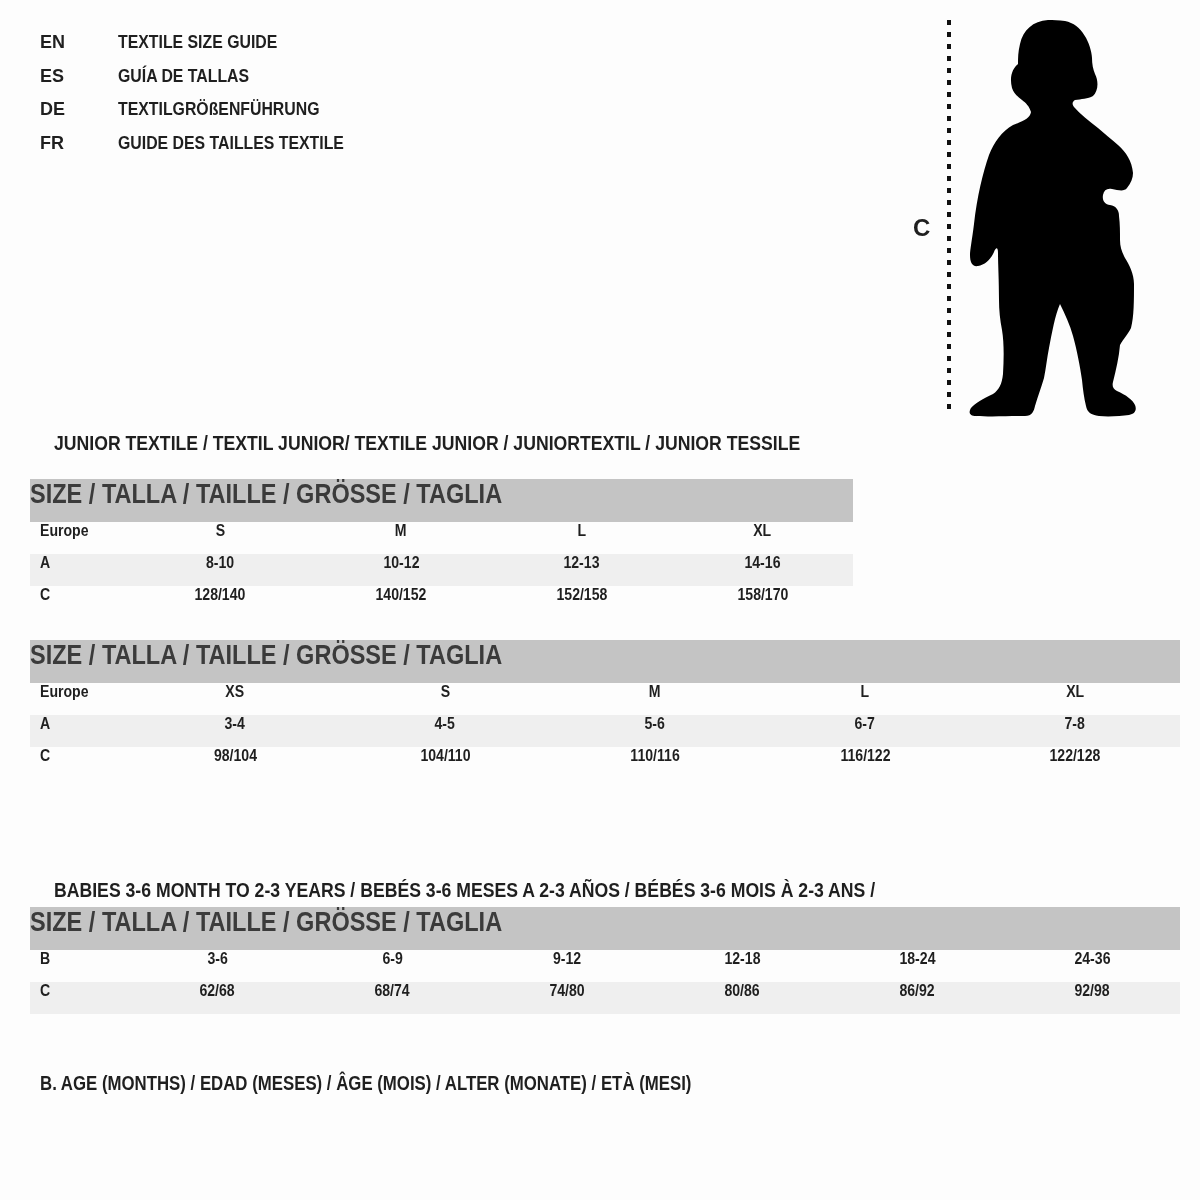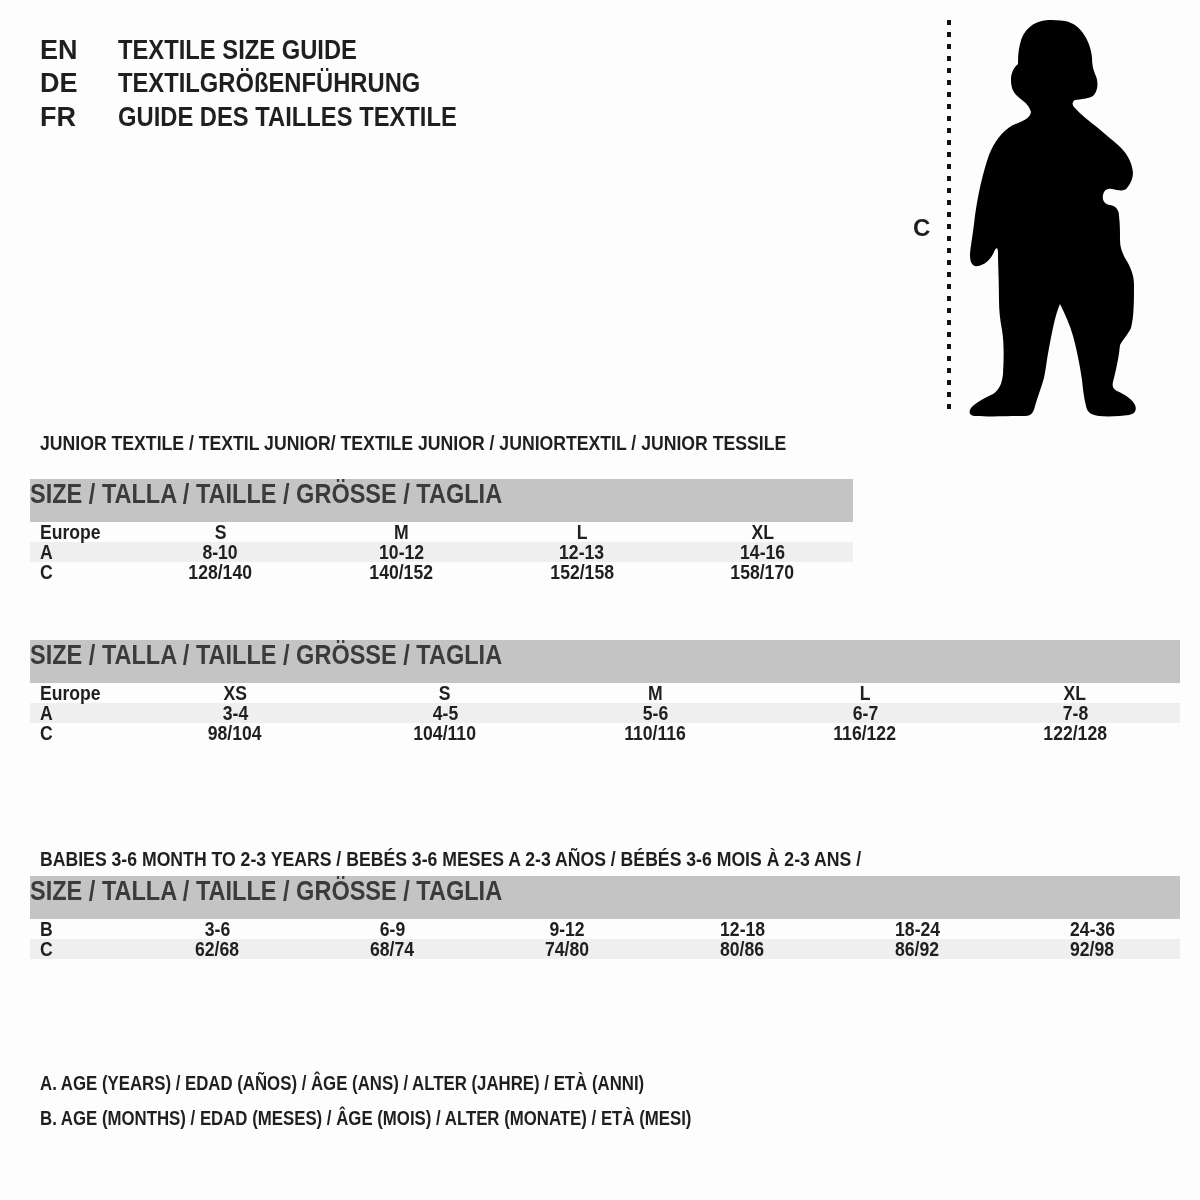--- a/index.html
+++ b/index.html
@@ -11,49 +11,53 @@
     font-weight:bold;
   }
   .abs{position:absolute}
   
   .cond{display:inline-block;transform:scaleX(.84);transform-origin:0 50%;white-space:nowrap}
   .cv{display:inline-block;transform:scaleX(.88);transform-origin:50% 50%;white-space:nowrap}
   .cl{display:inline-block;transform:scaleX(.88);transform-origin:0 50%;white-space:nowrap}
 
   
   .langs{left:40px;top:32px}
-  .lang-row{display:flex;align-items:flex-end;height:33.5px;font-size:27px}
+  .lang-row{display:flex;align-items:flex-start;height:33.5px;font-size:18px}
   .lang-code{flex:0 0 78px}
 
   
   .measure-label{left:913px;top:214px;font-size:24px}
   .figure-svg{left:905px;top:12px}
 
   
   .size-section{position:absolute}
-  .sec-title{font-size:21px;line-height:26px;margin-left:10px}
+  .sec-title{font-size:21px;line-height:26px;margin-left:24px}
   .sec-title .subsize{font-size:13px;vertical-align:-3px}
   .size-bar{height:43px;line-height:29px;background:var(--bar_bg,#c4c4c4);color:var(--bar_text,#3b3b3b);
             font-size:28px;box-sizing:border-box}
-  .trow{display:flex;align-items:center;height:20px;font-size:20px}
+  .trow{display:flex;height:32px;font-size:16px}
   .trow.shaded{background:var(--stripe_bg,#efefef)}
   .tcell.label{flex:0 0 100px;padding-left:10px;box-sizing:border-box}
   .tcell.val{flex:1 1 0;text-align:center}
 
   
   .footnotes{left:40px;top:1066px}
   .footnote{font-size:20px;line-height:35px}
 </style>
 </head>
 <body>
 
 <div class="abs langs">
     <div class="lang-row">
       <span class="lang-code">EN</span>
       <span class="cond" style="transform: scaleX(0.88);">TEXTILE SIZE GUIDE</span>
+    </div>
+    <div class="lang-row">
+      <span class="lang-code">ES</span>
+      <span class="cond" style="transform: scaleX(0.88);">GUÍA DE TALLAS</span>
     </div>
     <div class="lang-row">
       <span class="lang-code">DE</span>
       <span class="cond" style="transform: scaleX(0.88);">TEXTILGRÖßENFÜHRUNG</span>
     </div>
     <div class="lang-row">
       <span class="lang-code">FR</span>
       <span class="cond" style="transform: scaleX(0.88);">GUIDE DES TAILLES TEXTILE</span>
     </div>
   </div>
@@ -174,21 +178,21 @@
         <div class="tcell label"><span class="cl">C</span></div>
         <div class="tcell val"><span class="cv">98/104</span></div>
         <div class="tcell val"><span class="cv">104/110</span></div>
         <div class="tcell val"><span class="cv">110/116</span></div>
         <div class="tcell val"><span class="cv">116/122</span></div>
         <div class="tcell val"><span class="cv">122/128</span></div>
       </div>
     </div>
 </section>
 
-<section class="size-section" id="sec2" style="left:30px;top:842px;width:1150px">
+<section class="size-section" id="sec2" style="left:30px;top:873px;width:1150px">
   <div class="sec-title" style="line-height:34px">
     <span class="cond">BABIES 3-6 MONTH TO 2-3 YEARS / BEBÉS 3-6 MESES A 2-3 AÑOS / BÉBÉS 3-6 MOIS À 2-3 ANS /</span>
   </div>
   <div class="size-bar">
     <span class="cond">SIZE / TALLA / TAILLE / GRÖSSE / TAGLIA</span>
   </div>
   <div class="rows">
       <div class="trow">
         <div class="tcell label"><span class="cl">B</span></div>
         <div class="tcell val"><span class="cv">3-6</span></div>
@@ -205,18 +209,15 @@
         <div class="tcell val"><span class="cv">74/80</span></div>
         <div class="tcell val"><span class="cv">80/86</span></div>
         <div class="tcell val"><span class="cv">86/92</span></div>
         <div class="tcell val"><span class="cv">92/98</span></div>
       </div>
     </div>
 </section>
 
 <div class="abs footnotes">
   <div class="footnote">
-    <span class="cond">A. AGE (YEARS) / EDAD (AÑOS) / ÂGE (ANS) / ALTER (JAHRE) / ETÀ (ANNI)</span>
-  </div>
-  <div class="footnote">
     <span class="cond">B. AGE (MONTHS) / EDAD (MESES) / ÂGE (MOIS) / ALTER (MONATE) / ETÀ (MESI)</span>
   </div>
 </div>
 
 </body></html>

